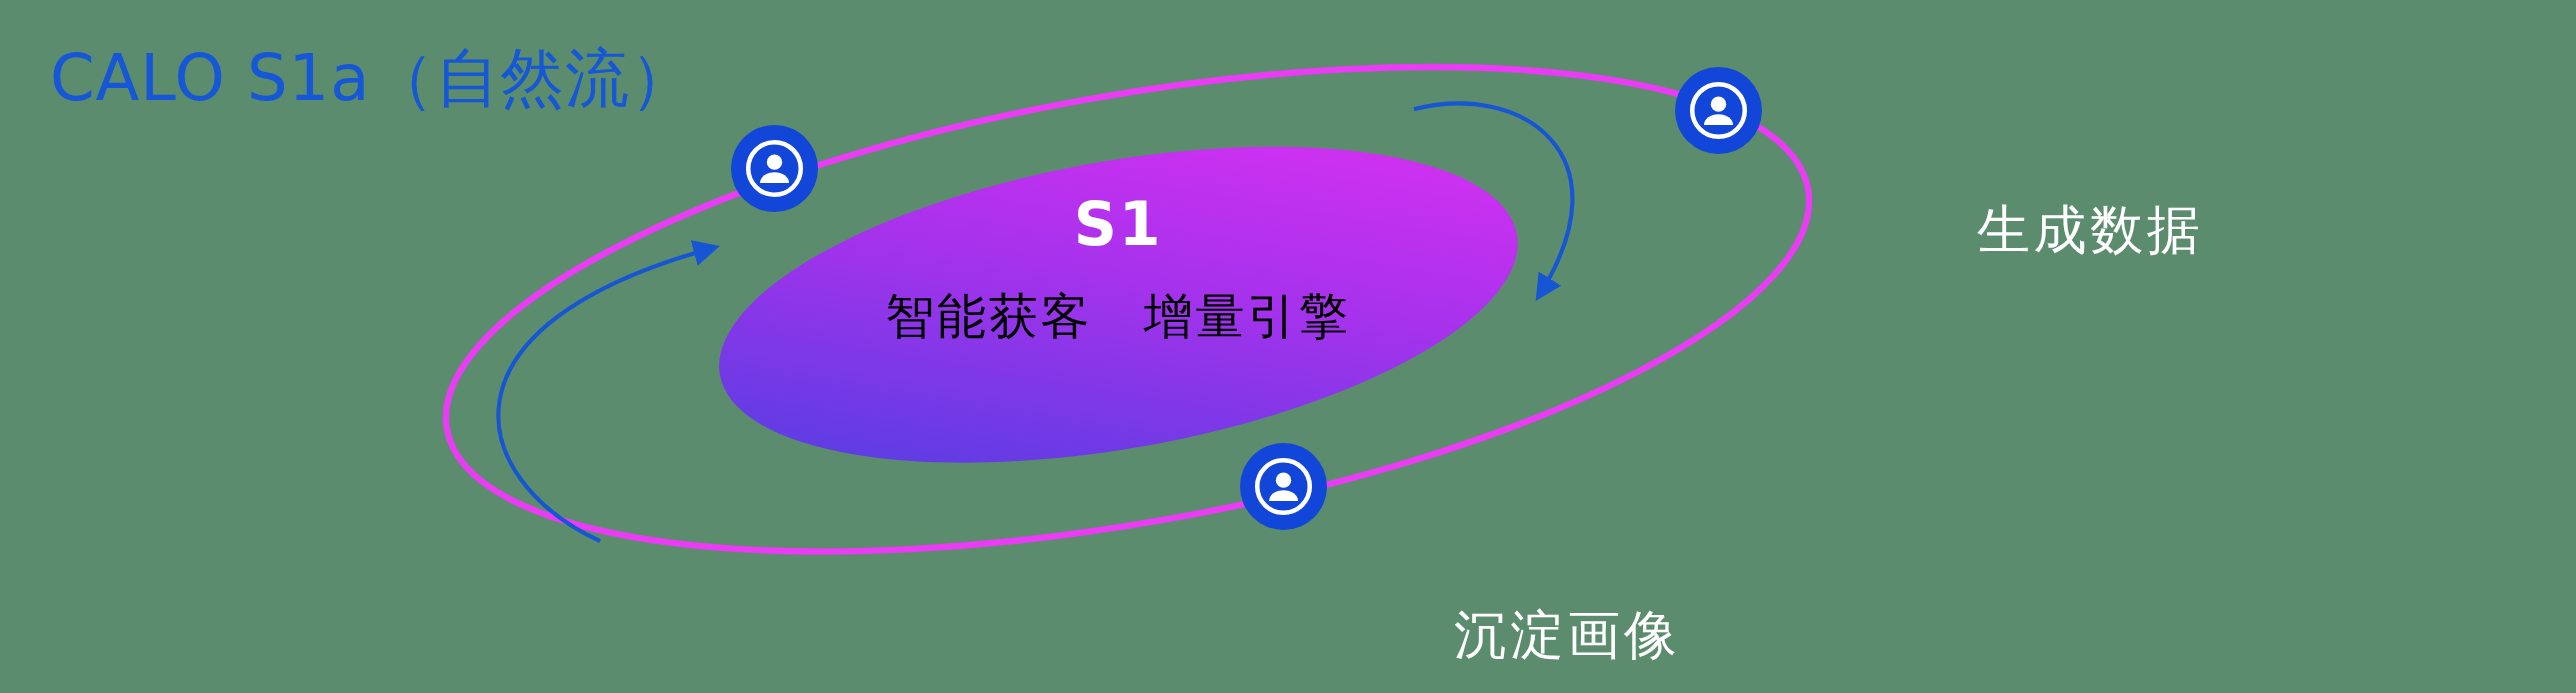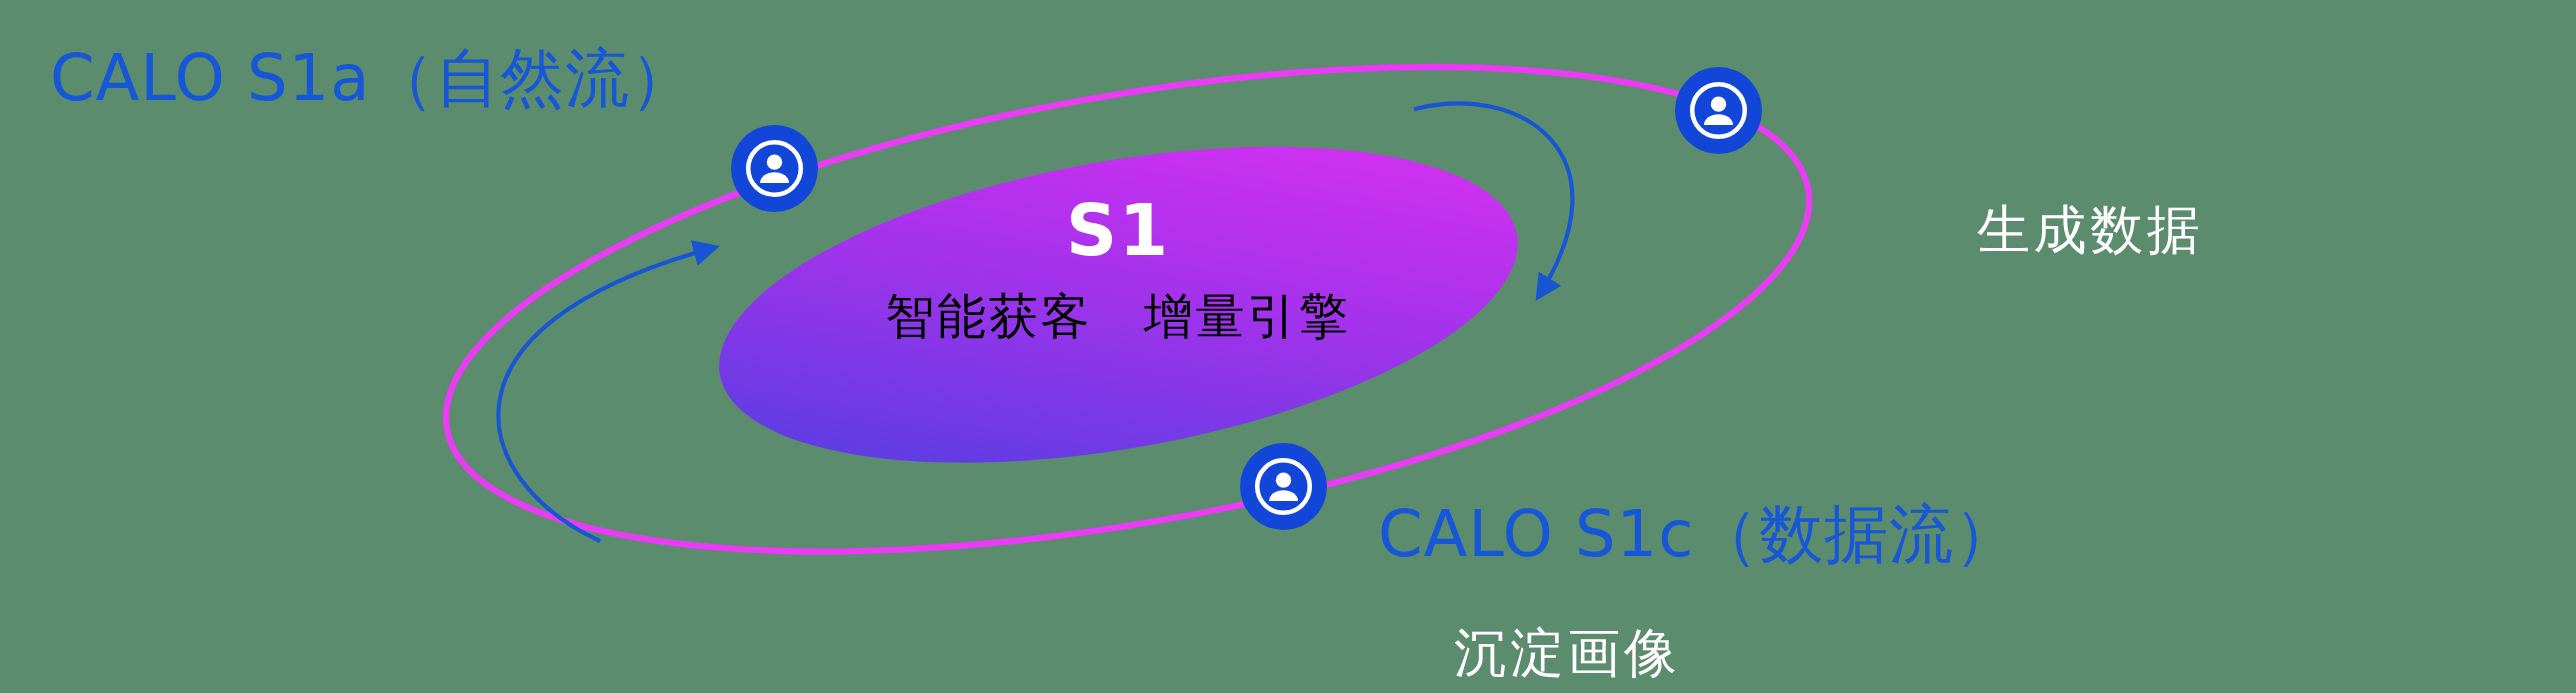--- a/index.html
+++ b/index.html
@@ -34,21 +34,21 @@
     font-weight: 400;
     letter-spacing: 3.6px;
     white-space: nowrap;
   }
   .center-title {
     position: absolute;
     left: 1118px;
     top: 189px;
     transform: translateX(-50%);
     color: #ffffff;
-    font-size: 71px;
+    font-size: 60px;
     font-weight: 600;
     letter-spacing: 1.8px;
   }
   .center-subtitle {
     position: absolute;
     left: 1118px;
     top: 284px;
     transform: translateX(-50%);
     color: #000000;
     font-size: 49px;
@@ -60,21 +60,21 @@
     position: absolute;
     width: 87px;
     height: 87px;
   }
   
   #title-s1a { left: 50px;  top: 35px;  }
   #sub-s1a   { left: 459px; top: 153px; }
   #title-s1b { left: 1823px; top: 62px; }
   #sub-s1b   { left: 1977px; top: 195px; }
   #title-s1c { left: 1378px; top: 491px; }
-  #sub-s1c   { left: 1454px; top: 600px; margin-top: 18px; }
+  #sub-s1c   { left: 1454px; top: 600px; }
   
   #icon-s1a { left: 731px;  top: 125px; }
   #icon-s1b { left: 1675px; top: 67px;  }
   #icon-s1c { left: 1240px; top: 443px; }
 </style>
 </head>
 <body>
 
 <div id="stage">
 
@@ -124,17 +124,16 @@
       <circle cx="48" cy="48" r="29" fill="none" stroke="#ffffff" stroke-width="5"></circle>
       <circle cx="48" cy="41" r="8.5" fill="#ffffff"></circle>
       <path d="M32 64 a16 12 0 0 1 32 0 z" fill="#ffffff"></path>
     </svg>
   </div>
 
   <div id="title-s1a" class="node-title">CALO S1a（自然流）</div>
 
   <div id="sub-s1b" class="node-sublabel">生成数据</div>
 
-  <div id="title-s1c" class="node-title">CALO S1c（数据流）</div>
   <div id="sub-s1c" class="node-sublabel">沉淀画像</div>
 
 </div>
 
 
 </body></html>

